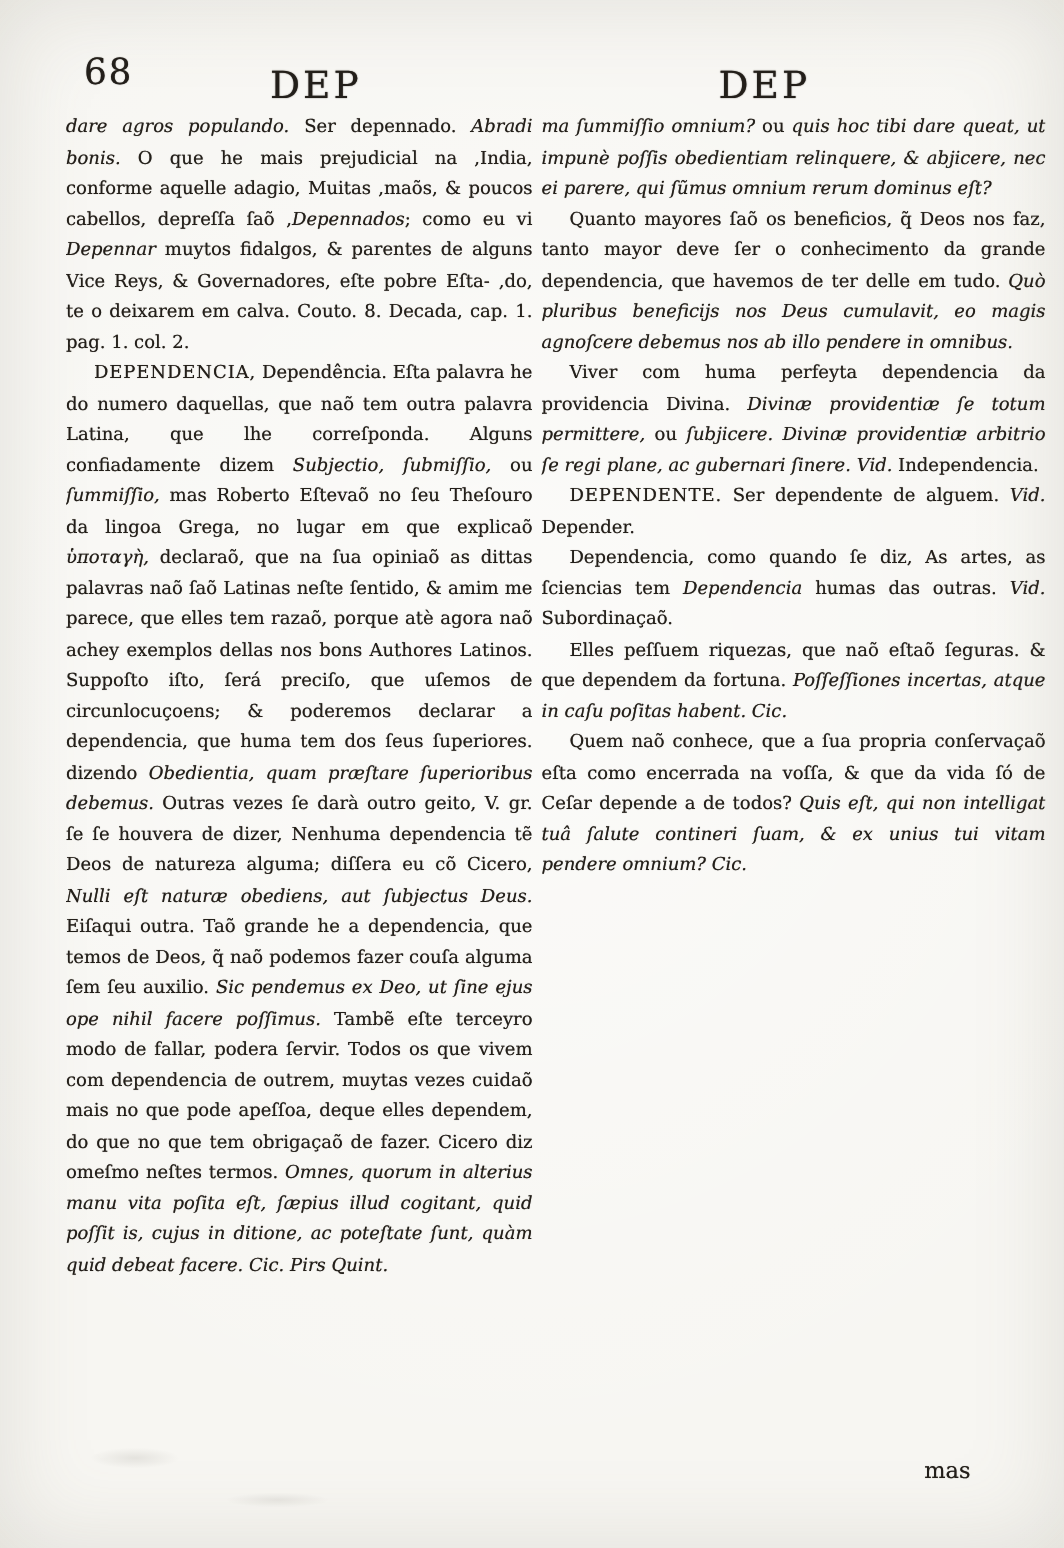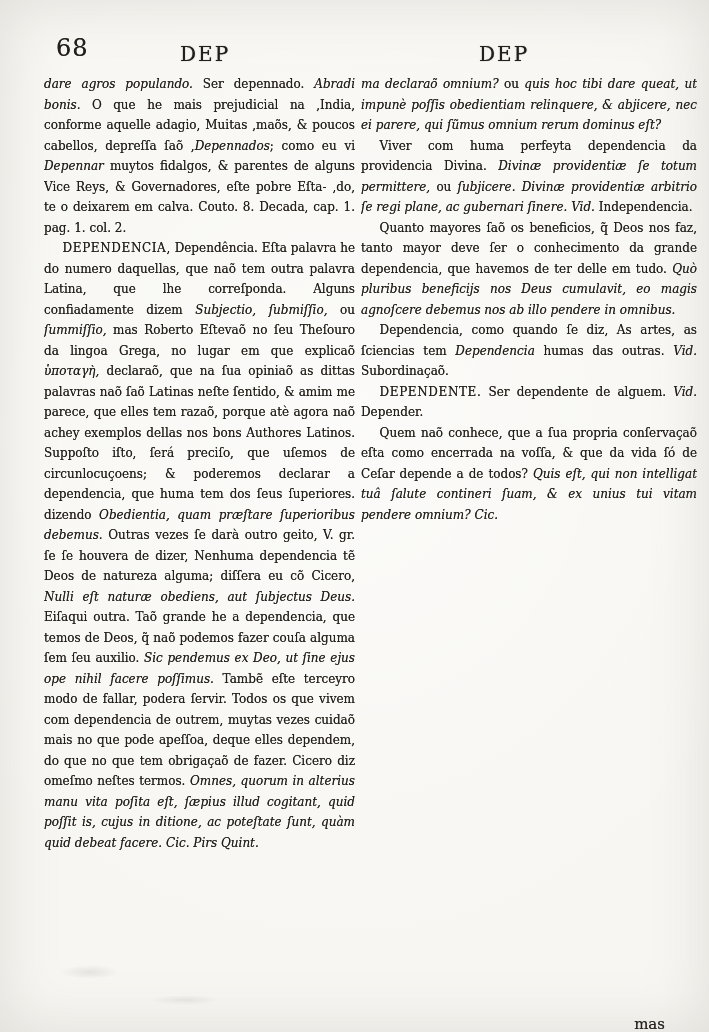--- a/index.html
+++ b/index.html
@@ -18,44 +18,43 @@
     color: var(--ink, #231f1a);
   }
   
   .page-number {
     position: absolute; left: 56px; top: 34px;
     font-size: 24px; letter-spacing: 1px;
     text-shadow: 0 0 0.6px rgba(35,31,26,0.8);
   }
   .running-head {
     position: absolute; top: 42px;
-    font-size: 20px; letter-spacing: 2px;
+    font-size: 25px; letter-spacing: 2px;
     text-shadow: 0 0 0.8px rgba(35,31,26,0.9);
   }
   .running-head.left  { left: 180px; }
   .running-head.right { left: 479px; }
   
   .column {
     position: absolute; top: 74px;
     height: 892px; overflow: hidden;
     font-size: 12px; line-height: 20.5px;
     text-align: justify;
     text-shadow: 0 0 0.45px rgba(35,28,20,0.75);
   }
   .column.left  { left: 44px;  width: 311px; }
   .column.right { left: 361px; width: 336px; }
   .para { margin: 0; }
   .para.indent { text-indent: 1.55em; }
   .lat { font-style: italic; }
   .headword { letter-spacing: 0.6px; }
   .catchword {
-    position: absolute; top: 971px; right: 44px;
+    position: absolute; top: 971px; right: 62px;
     font-size: 15px;
     text-shadow: 0 0 0.45px rgba(35,28,20,0.75);
-    margin-top: 44px;
   }
   
   .blemish { position: absolute; pointer-events: none; }
   .blemish.b1 { left: 0; top: 0; width: 709px; height: 1032px;
     box-shadow: inset 0 0 60px rgba(120,115,100,0.18); }
   .blemish.b2 { left: 150px; top: 995px; width: 70px; height: 10px;
     background: radial-gradient(ellipse, rgba(90,85,75,0.10), rgba(0,0,0,0) 70%); }
   .blemish.b3 { left: 60px; top: 965px; width: 60px; height: 14px;
     background: radial-gradient(ellipse, rgba(90,85,75,0.12), rgba(0,0,0,0) 70%); }
 </style>
@@ -66,25 +65,26 @@
 
   <div class="page-number">68</div>
   <div class="running-head left">DEP</div>
   <div class="running-head right">DEP</div>
 
   <div class="column left" id="col-left">
       <p class="para"><span class="lat">dare agros populando.</span><span class=""> Ser depennado. </span><span class="lat">Abradi bonis.</span><span class=""> O que he mais prejudicial na ,India, conforme aquelle adagio, Muitas ,maõs, &amp; poucos cabellos, depreſſa ſaõ ,</span><span class="lat">Depennados</span><span class="">; como eu vi </span><span class="lat">Depennar</span><span class=""> muytos fidalgos, &amp; parentes de alguns Vice Reys, &amp; Governadores, eſte pobre Eſta- ,do, te o deixarem em calva. Couto. 8. Decada, cap. 1. pag. 1. col. 2.</span></p>
       <p class="para indent"><span class=" headword">DEPENDENCIA,</span><span class=""> Dependência. Eſta palavra he do numero daquellas, que naõ tem outra palavra Latina, que lhe correſponda. Alguns confiadamente dizem </span><span class="lat">Subjectio, ſubmiſſio,</span><span class=""> ou </span><span class="lat">ſummiſſio,</span><span class=""> mas Roberto Eſtevaõ no ſeu Theſouro da lingoa Grega, no lugar em que explicaõ </span><span class="lat">ὑποταγὴ,</span><span class=""> declaraõ, que na ſua opiniaõ as dittas palavras naõ ſaõ Latinas neſte ſentido, &amp; amim me parece, que elles tem razaõ, porque atè agora naõ achey exemplos dellas nos bons Authores Latinos. Suppoſto iſto, ſerá preciſo, que uſemos de circunlocuçoens; &amp; poderemos declarar a dependencia, que huma tem dos ſeus ſuperiores. dizendo </span><span class="lat">Obedientia, quam præſtare ſuperioribus debemus.</span><span class=""> Outras vezes ſe darà outro geito, V. gr. ſe ſe houvera de dizer, Nenhuma dependencia tẽ Deos de natureza alguma; diſſera eu cõ Cicero, </span><span class="lat">Nulli eſt naturæ obediens, aut ſubjectus Deus.</span><span class=""> Eiſaqui outra. Taõ grande he a dependencia, que temos de Deos, q̃ naõ podemos fazer couſa alguma ſem ſeu auxilio. </span><span class="lat">Sic pendemus ex Deo, ut ſine ejus ope nihil facere poſſimus.</span><span class=""> Tambẽ eſte terceyro modo de fallar, podera ſervir. Todos os que vivem com dependencia de outrem, muytas vezes cuidaõ mais no que pode apeſſoa, deque elles dependem, do que no que tem obrigaçaõ de fazer. Cicero diz omeſmo neſtes termos. </span><span class="lat">Omnes, quorum in alterius manu vita poſita eſt, ſæpius illud cogitant, quid poſſit is, cujus in ditione, ac poteſtate ſunt, quàm quid debeat facere. Cic. Pirs Quint.</span></p>
     </div>
   <div class="column right" id="col-right">
-      <p class="para"><span class="lat">ma declaraõ omnium?</span><span class=""> ou </span><span class="lat">quis hoc tibi dare queat, ut impunè poſſis obedientiam relinquere, &amp; abjicere, nec ei parere, qui ſũmus omnium rerum dominus eſt?</span></p>
+      <p class="para"><span class="lat">ma ſummiſſio omnium?</span><span class=""> ou </span><span class="lat">quis hoc tibi dare queat, ut impunè poſſis obedientiam relinquere, &amp; abjicere, nec ei parere, qui ſũmus omnium rerum dominus eſt?</span></p>
+      <p class="para indent"><span class="">Quanto mayores ſaõ os beneficios, q̃ Deos nos faz, tanto mayor deve ſer o conhecimento da grande dependencia, que havemos de ter delle em tudo. </span><span class="lat">Quò pluribus beneficijs nos Deus cumulavit, eo magis agnoſcere debemus nos ab illo pendere in omnibus.</span></p>
       <p class="para indent"><span class="">Viver com huma perfeyta dependencia da providencia Divina. </span><span class="lat">Divinæ providentiæ ſe totum permittere,</span><span class=""> ou </span><span class="lat">ſubjicere. Divinæ providentiæ arbitrio ſe regi plane, ac gubernari ſinere. Vid.</span><span class=""> Independencia.</span></p>
-      <p class="para indent"><span class="">Quanto mayores ſaõ os beneficios, q̃ Deos nos faz, tanto mayor deve ſer o conhecimento da grande dependencia, que havemos de ter delle em tudo. </span><span class="lat">Quò pluribus beneficijs nos Deus cumulavit, eo magis agnoſcere debemus nos ab illo pendere in omnibus.</span></p>
+      <p class="para indent"><span class=" headword">DEPENDENTE.</span><span class=""> Ser dependente de alguem. </span><span class="lat">Vid.</span><span class=""> Depender.</span></p>
       <p class="para indent"><span class="">Dependencia, como quando ſe diz, As artes, as ſciencias tem </span><span class="lat">Dependencia</span><span class=""> humas das outras. </span><span class="lat">Vid.</span><span class=""> Subordinaçaõ.</span></p>
-      <p class="para indent"><span class=" headword">DEPENDENTE.</span><span class=""> Ser dependente de alguem. </span><span class="lat">Vid.</span><span class=""> Depender.</span></p>
+      <p class="para indent"><span class="">Elles peſſuem riquezas, que naõ eſtaõ ſeguras. &amp; que dependem da fortuna. </span><span class="lat">Poſſeſſiones incertas, atque in caſu poſitas habent. Cic.</span></p>
       <p class="para indent"><span class="">Quem naõ conhece, que a ſua propria conſervaçaõ eſta como encerrada na voſſa, &amp; que da vida ſó de Ceſar depende a de todos? </span><span class="lat">Quis eſt, qui non intelligat tuâ ſalute contineri ſuam, &amp; ex unius tui vitam pendere omnium? Cic.</span></p>
     </div>
 
   <div class="catchword">mas</div>
 
   <div class="blemish b1"></div>
   <div class="blemish b2"></div>
   <div class="blemish b3"></div>
 </div>
 

